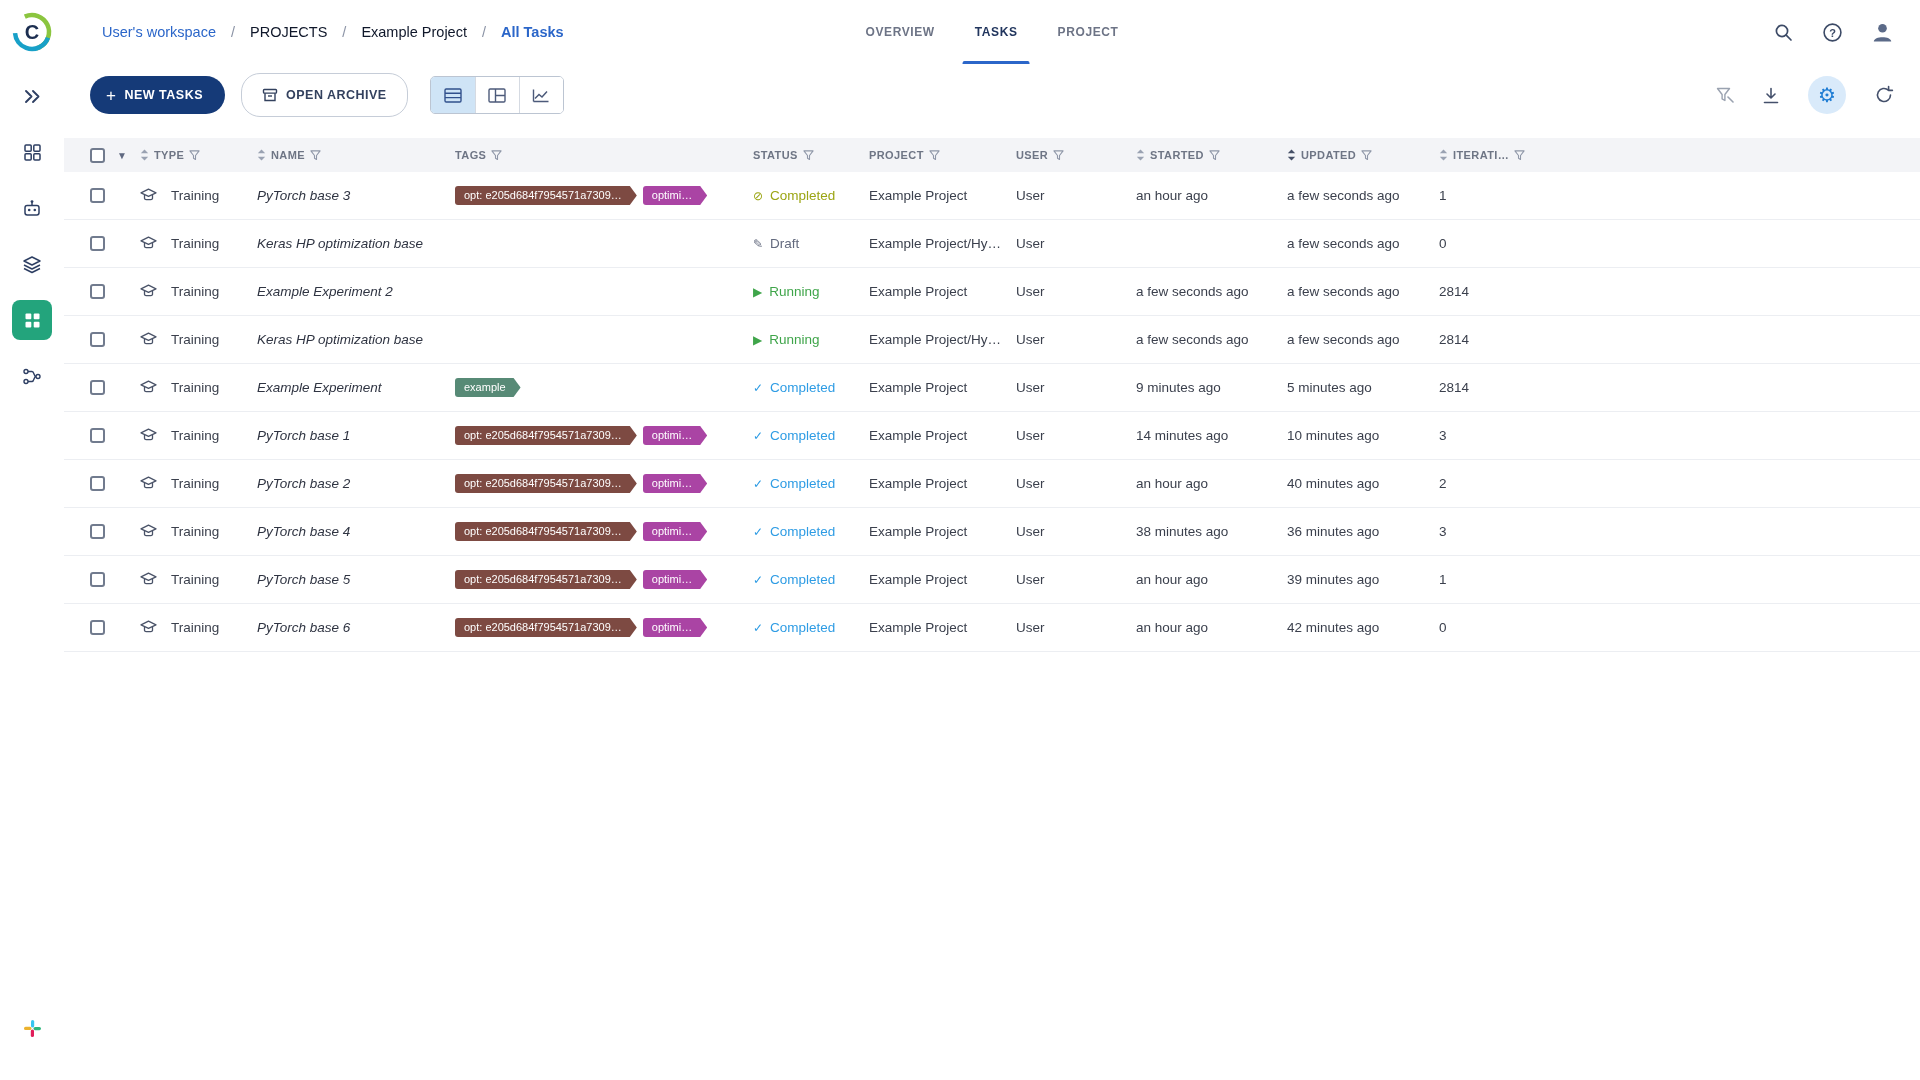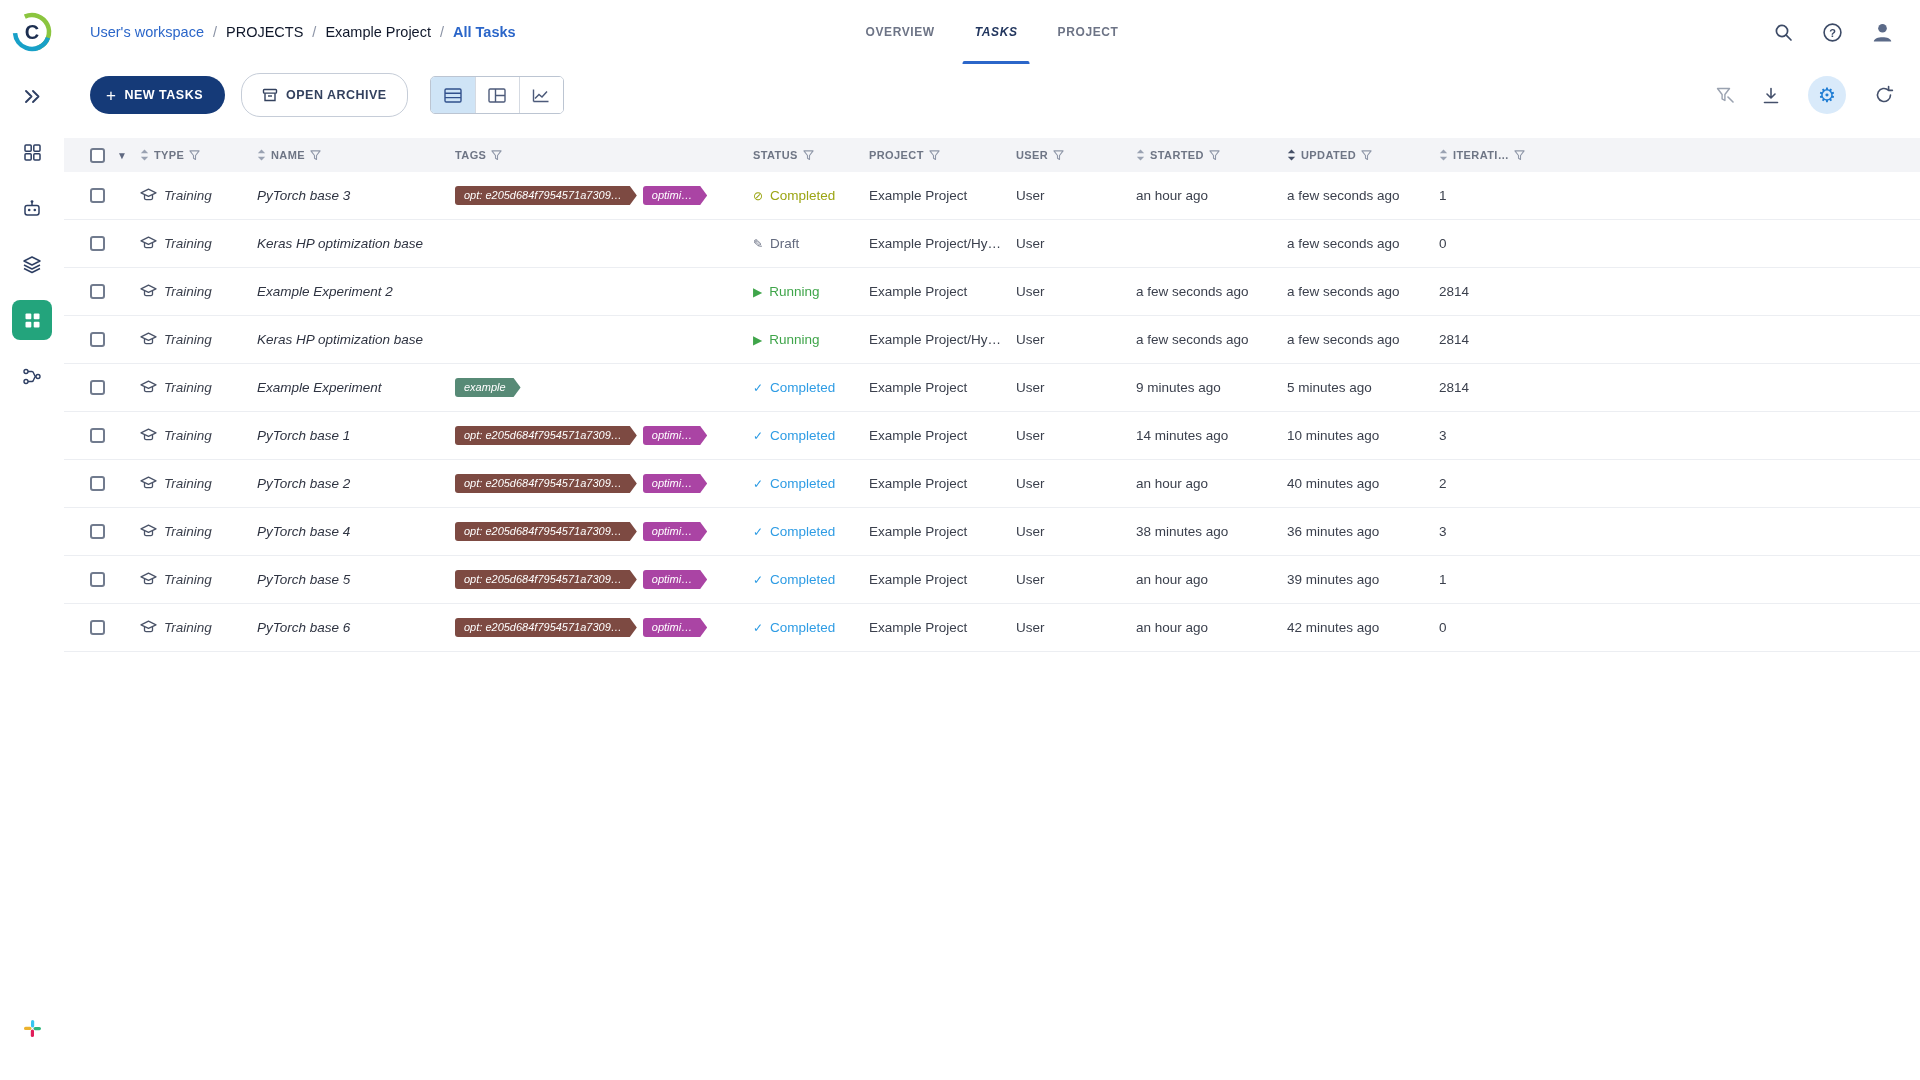--- a/index.html
+++ b/index.html
@@ -10,28 +10,28 @@
   
   .sidebar { width:64px; height:100%; background:#fff; display:flex; flex-direction:column; align-items:center; padding:10px 0 16px; flex-shrink:0; }
   .logo-wrap { width:44px; height:44px; display:flex; align-items:center; justify-content:center; margin-bottom:22px; cursor:pointer; }
   .nav-item { width:40px; height:40px; margin-bottom:16px; display:flex; align-items:center; justify-content:center; border-radius:8px; cursor:pointer; }
   .nav-item.active { background:#23a47c; }
   .sidebar .spacer { flex:1; }
 
   
   .content { flex:1; display:flex; flex-direction:column; position:relative; }
   .topbar { height:64px; display:flex; align-items:center; padding:0 26px; position:relative; flex-shrink:0; }
-  .breadcrumb { display:flex; align-items:center; gap:9px; font-size:14.5px; }
+  .breadcrumb { display:flex; align-items:center; gap:15px; font-size:14.5px;margin-left:12px; }
   .crumb { color:#0f172a; cursor:pointer; white-space:nowrap; }
   .crumb.link { color:#2b66c9; }
   .crumb.current { color:#2b66c9; font-weight:700; }
   .crumb-sep { color:#8b93a5; }
   .tabs { position:absolute; left:50%; transform:translateX(-50%); top:0; height:64px; display:flex; }
   .tab { height:64px; display:flex; align-items:center; padding:0 20px; font-size:12px; font-weight:700; letter-spacing:.6px; color:#6d7486; cursor:pointer; position:relative; }
-  .tab.active { color:#22365e;font-style:italic; }
+  .tab.active { color:#22365e; }
   .tab.active::after { content:""; position:absolute; left:8px; right:8px; bottom:0; height:3px; background:#2b66c9; border-radius:2px 2px 0 0; }
   .top-actions { margin-left:auto; display:flex; align-items:center; gap:28px; }
   .icon-btn { background:none; border:none; cursor:pointer; display:flex; align-items:center; justify-content:center; padding:0; }
 
   
   .toolbar { height:62px; display:flex; align-items:center; padding:0 26px; flex-shrink:0; }
   .btn-primary { height:38px; border:none; border-radius:19px; background:#153a78; color:#fff; font-family:inherit;
     font-size:12.5px; font-weight:700; letter-spacing:.5px; padding:0 22px 0 16px; display:flex; align-items:center; gap:8px; cursor:pointer; }
   .btn-primary .plus { font-size:17px; font-weight:400; line-height:1; }
   .btn-outline { height:44px; margin-left:16px; border:1px solid #c6cdd8; border-radius:19px; background:#fff; color:#33415e; font-family:inherit;
@@ -47,25 +47,25 @@
   
   .table-wrap { margin-top:12px; flex:1; overflow:hidden; }
   .thead, .trow { display:grid; grid-template-columns:76px 117px 198px 298px 116px 147px 120px 151px 152px 1fr; align-items:center; }
   .thead { height:34px; background:#f3f4f7; color:#6e7585; font-size:11px; font-weight:700; letter-spacing:.4px; }
   .th { display:flex; align-items:center; gap:5px; padding-right:8px; white-space:nowrap; cursor:pointer; }
   .trow { height:48px; border-bottom:1px solid #eceef2; font-size:13.5px; cursor:pointer; background:#fff; }
   .td { display:flex; align-items:center; padding-right:10px; overflow:hidden; white-space:nowrap; }
   .c-select { padding-left:26px; }
   .cbx { width:15px; height:15px; border:2px solid #717b8e; border-radius:3px; background:#fff; flex-shrink:0; cursor:pointer; }
   .caret { color:#5f6880; font-size:10px; margin-left:7px; cursor:pointer; }
-  .type-cell { gap:7px; color:#3b404d;font-style:italic; }
+  .type-cell { gap:14px; color:#3b404d; }
   .name-cell { font-style:italic; color:#2f3442; }
   .tag-chip { display:inline-block; color:#fff; font-size:11px; font-weight:400; line-height:19px; height:19px;
     padding:0 15px 0 9px; margin-right:6px; border-radius:3px 0 0 3px; max-width:205px; overflow:hidden; text-overflow:ellipsis;
-    clip-path:polygon(0 0, calc(100% - 7px) 0, 100% 50%, calc(100% - 7px) 100%, 0 100%); cursor:pointer;font-style:italic; }
+    clip-path:polygon(0 0, calc(100% - 7px) 0, 100% 50%, calc(100% - 7px) 100%, 0 100%); cursor:pointer; }
   .status-cell { gap:7px; font-size:13.5px; }
   .st-ic { font-size:12px; line-height:1; }
 </style>
 </head>
 <body>
 
 <div class="app">
 
   <aside class="sidebar">
     <div class="logo-wrap">

